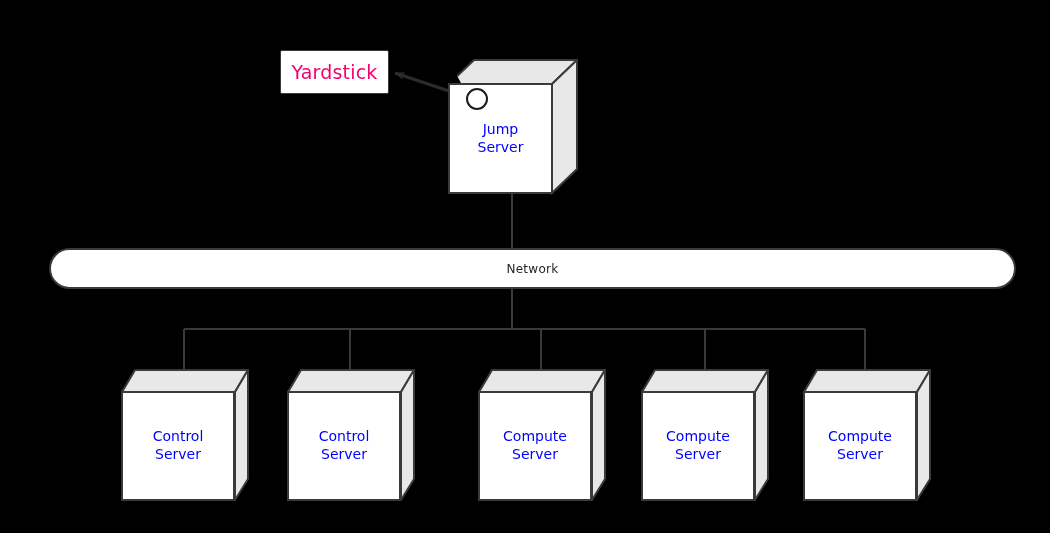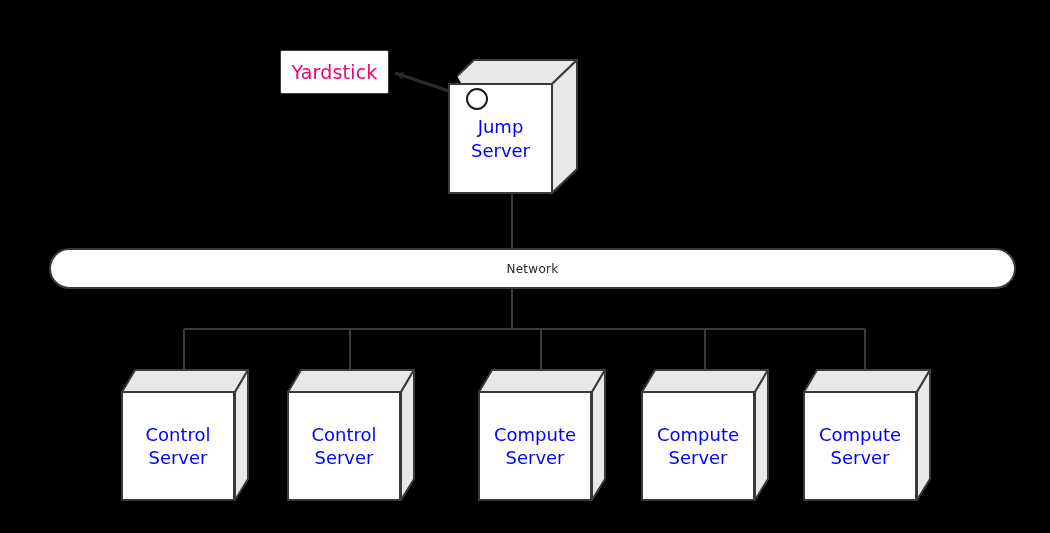--- a/index.html
+++ b/index.html
@@ -60,21 +60,21 @@
   }
   .node3d .face-top,
   .node3d .face-side {
     position: absolute;
     background: #e8e8e8;
     border: 2px solid #3a3a3a;
     box-sizing: border-box;
   }
   .node3d .node-label {
     font-family: "DejaVu Sans", sans-serif;
-    font-size: 18px;
+    font-size: 14px;
     color: #0000ff;
     line-height: 1.28;
     white-space: pre-line;
     user-select: none;
   }
   .node3d .port-dot {
     position: absolute;
     box-sizing: border-box;
     width: 22px;
     height: 22px;

